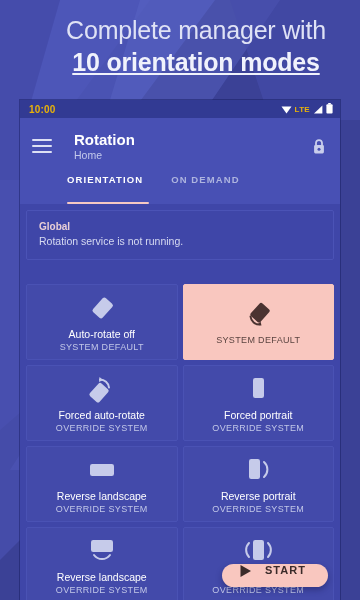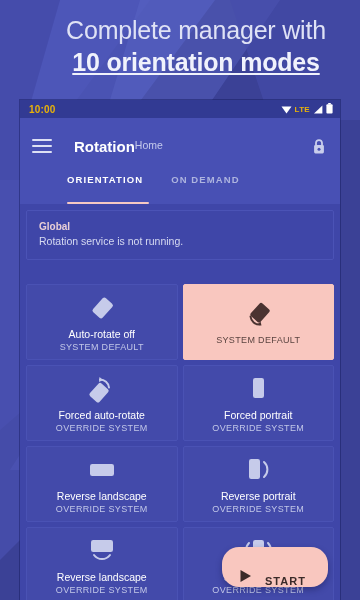--- a/index.html
+++ b/index.html
@@ -57,21 +57,21 @@
   
   .appbar {
     position: relative;
     height: 56px;
     background: #4850B4;
     display: flex; align-items: center;
     padding: 0 10px 0 12px;
   }
   .hamburger { width: 20px; height: 14px; display: flex; flex-direction: column; justify-content: space-between; flex: 0 0 auto; cursor: pointer; }
   .hamburger i { display: block; height: 2.2px; background: #DDE0F4; border-radius: 1px; }
-  .titlewrap { margin-left: 22px; display: flex; flex-direction: row; justify-content: center; }
+  .titlewrap { margin-left: 22px; display: flex; flex-direction: column; justify-content: center; }
   .app-title { font-size: 15px; font-weight: 700; color: #FFFFFF; line-height: 17px; }
   .app-sub { font-size: 10.5px; color: #C4C9EC; line-height: 14px; }
   .lockbtn { margin-left: auto; width: 22px; height: 22px; display: flex; align-items: center; justify-content: center; cursor: pointer; }
 
   
   .tabs {
     height: 30px; background: #4850B4;
     display: flex; align-items: flex-start; padding-left: 47px; gap: 28px;
     position: relative;
   }
@@ -113,23 +113,23 @@
   .tile .ico { height: 34px; display: flex; align-items: center; justify-content: center; margin-bottom: 2px; }
   .tile .t-label { font-size: 10.5px; color: #FFFFFF; line-height: 14px; }
   .tile .t-sub   { font-size: 9px; color: #C2C7E8; letter-spacing: .35px; line-height: 13px; }
   .tile.selected { background: #F9C7BF; border-color: #F9C7BF; }
   .tile.selected .t-label { color: #3C2A28; }
   .tile.selected .t-sub   { color: #5B4440; }
 
   
   .fab {
     position: absolute; right: 12px; bottom: 13px;
-    height: 40px; min-width: 106px;
+    height: 23px; min-width: 106px;
     background: #F9C7BF; border-radius: 17px;
-    display: flex; align-items: flex-end; gap: 13px;
+    display: flex; align-items: flex-start; gap: 13px;
     padding: 0 22px 0 17px;
     box-shadow: 0 3px 6px rgba(18,22,70,.38);
     z-index: 9; cursor: pointer;
   }
   .fab-label { font-size: 11px; font-weight: 700; letter-spacing: 1px; color: #3B2B29; }
 </style>
 </head>
 <body>
 
 <div id="screen">

